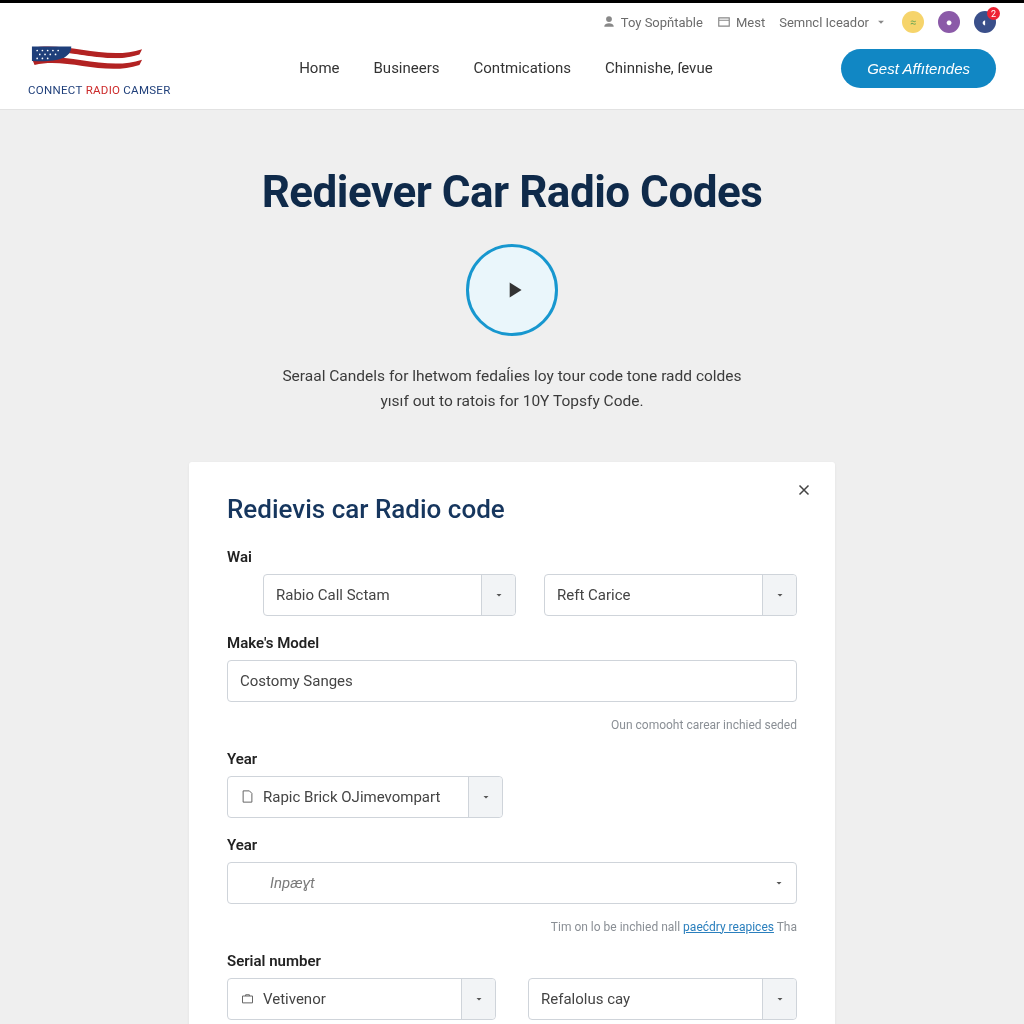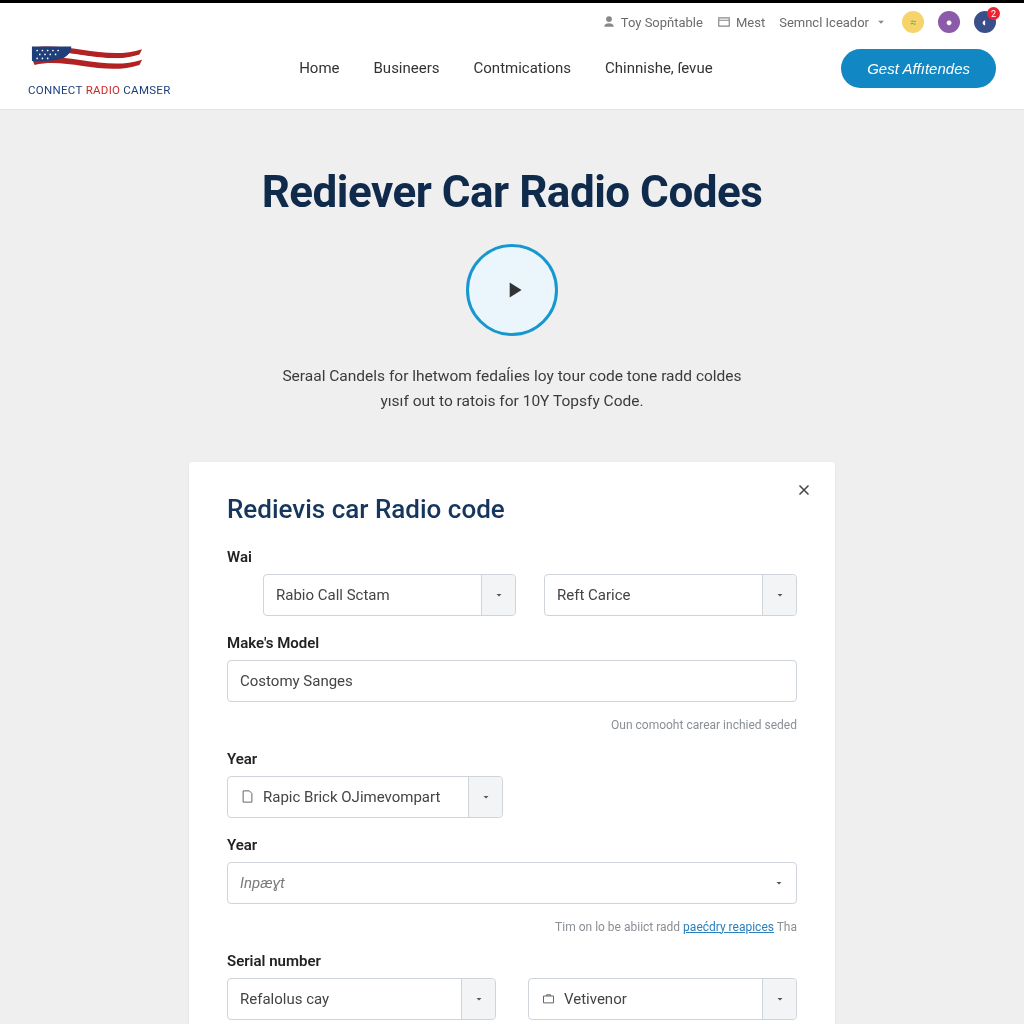--- a/index.html
+++ b/index.html
@@ -211,51 +211,51 @@
           <svg class="caret" viewBox="0 0 24 24">
             <path d="M7 10l5 5 5-5z"></path>
           </svg>
         </span>
     </div>
   </div>
 
   <div class="form-row">
     <label class="fld">Year</label>
     <div class="select plain">
-      <span style="color:#7a7a7a; font-style:italic;">Inpæɣt</span>
+      <span style="color:#7a7a7a; font-style:italic;margin-left:30px;">Inpæɣt</span>
       <span class="chev">
           <svg class="caret" viewBox="0 0 24 24">
             <path d="M7 10l5 5 5-5z"></path>
           </svg>
         </span>
     </div>
     <div class="helper">
-      <span>Tim on lo be abiict radd </span><a>paećdry reapices</a><span> Tha</span>
+      <span>Tim on lo be inchied nall </span><a>paećdry reapices</a><span> Tha</span>
     </div>
   </div>
 
   <div class="form-row">
     <label class="fld">Serial number</label>
     <div class="two" style="display:flex; gap:32px;">
-      <div class="select half">
-        <span>Refalolus cay</span>
-        <span class="chev">
-            <svg class="caret" viewBox="0 0 24 24">
-              <path d="M7 10l5 5 5-5z"></path>
-            </svg>
-          </span>
-      </div>
       <div class="select half">
         <svg class="leading" viewBox="0 0 24 24">
             <path d="M4 8h16v11H4zM9 8V6h6v2" fill="none" stroke="#666" stroke-width="1.6"></path>
           </svg>
         <span>Vetivenor</span>
         <span class="chev">
             <svg class="caret" viewBox="0 0 24 24">
               <path d="M7 10l5 5 5-5z"></path>
             </svg>
           </span>
       </div>
+      <div class="select half">
+        <span>Refalolus cay</span>
+        <span class="chev">
+            <svg class="caret" viewBox="0 0 24 24">
+              <path d="M7 10l5 5 5-5z"></path>
+            </svg>
+          </span>
+      </div>
     </div>
   </div>
 
   <div class="footer-note">Pɔr Randic steanost adjlacifnd rdiderts ın andino ocırulv hver for stadecr iatects</div>
 </div>
 
 </body></html>

